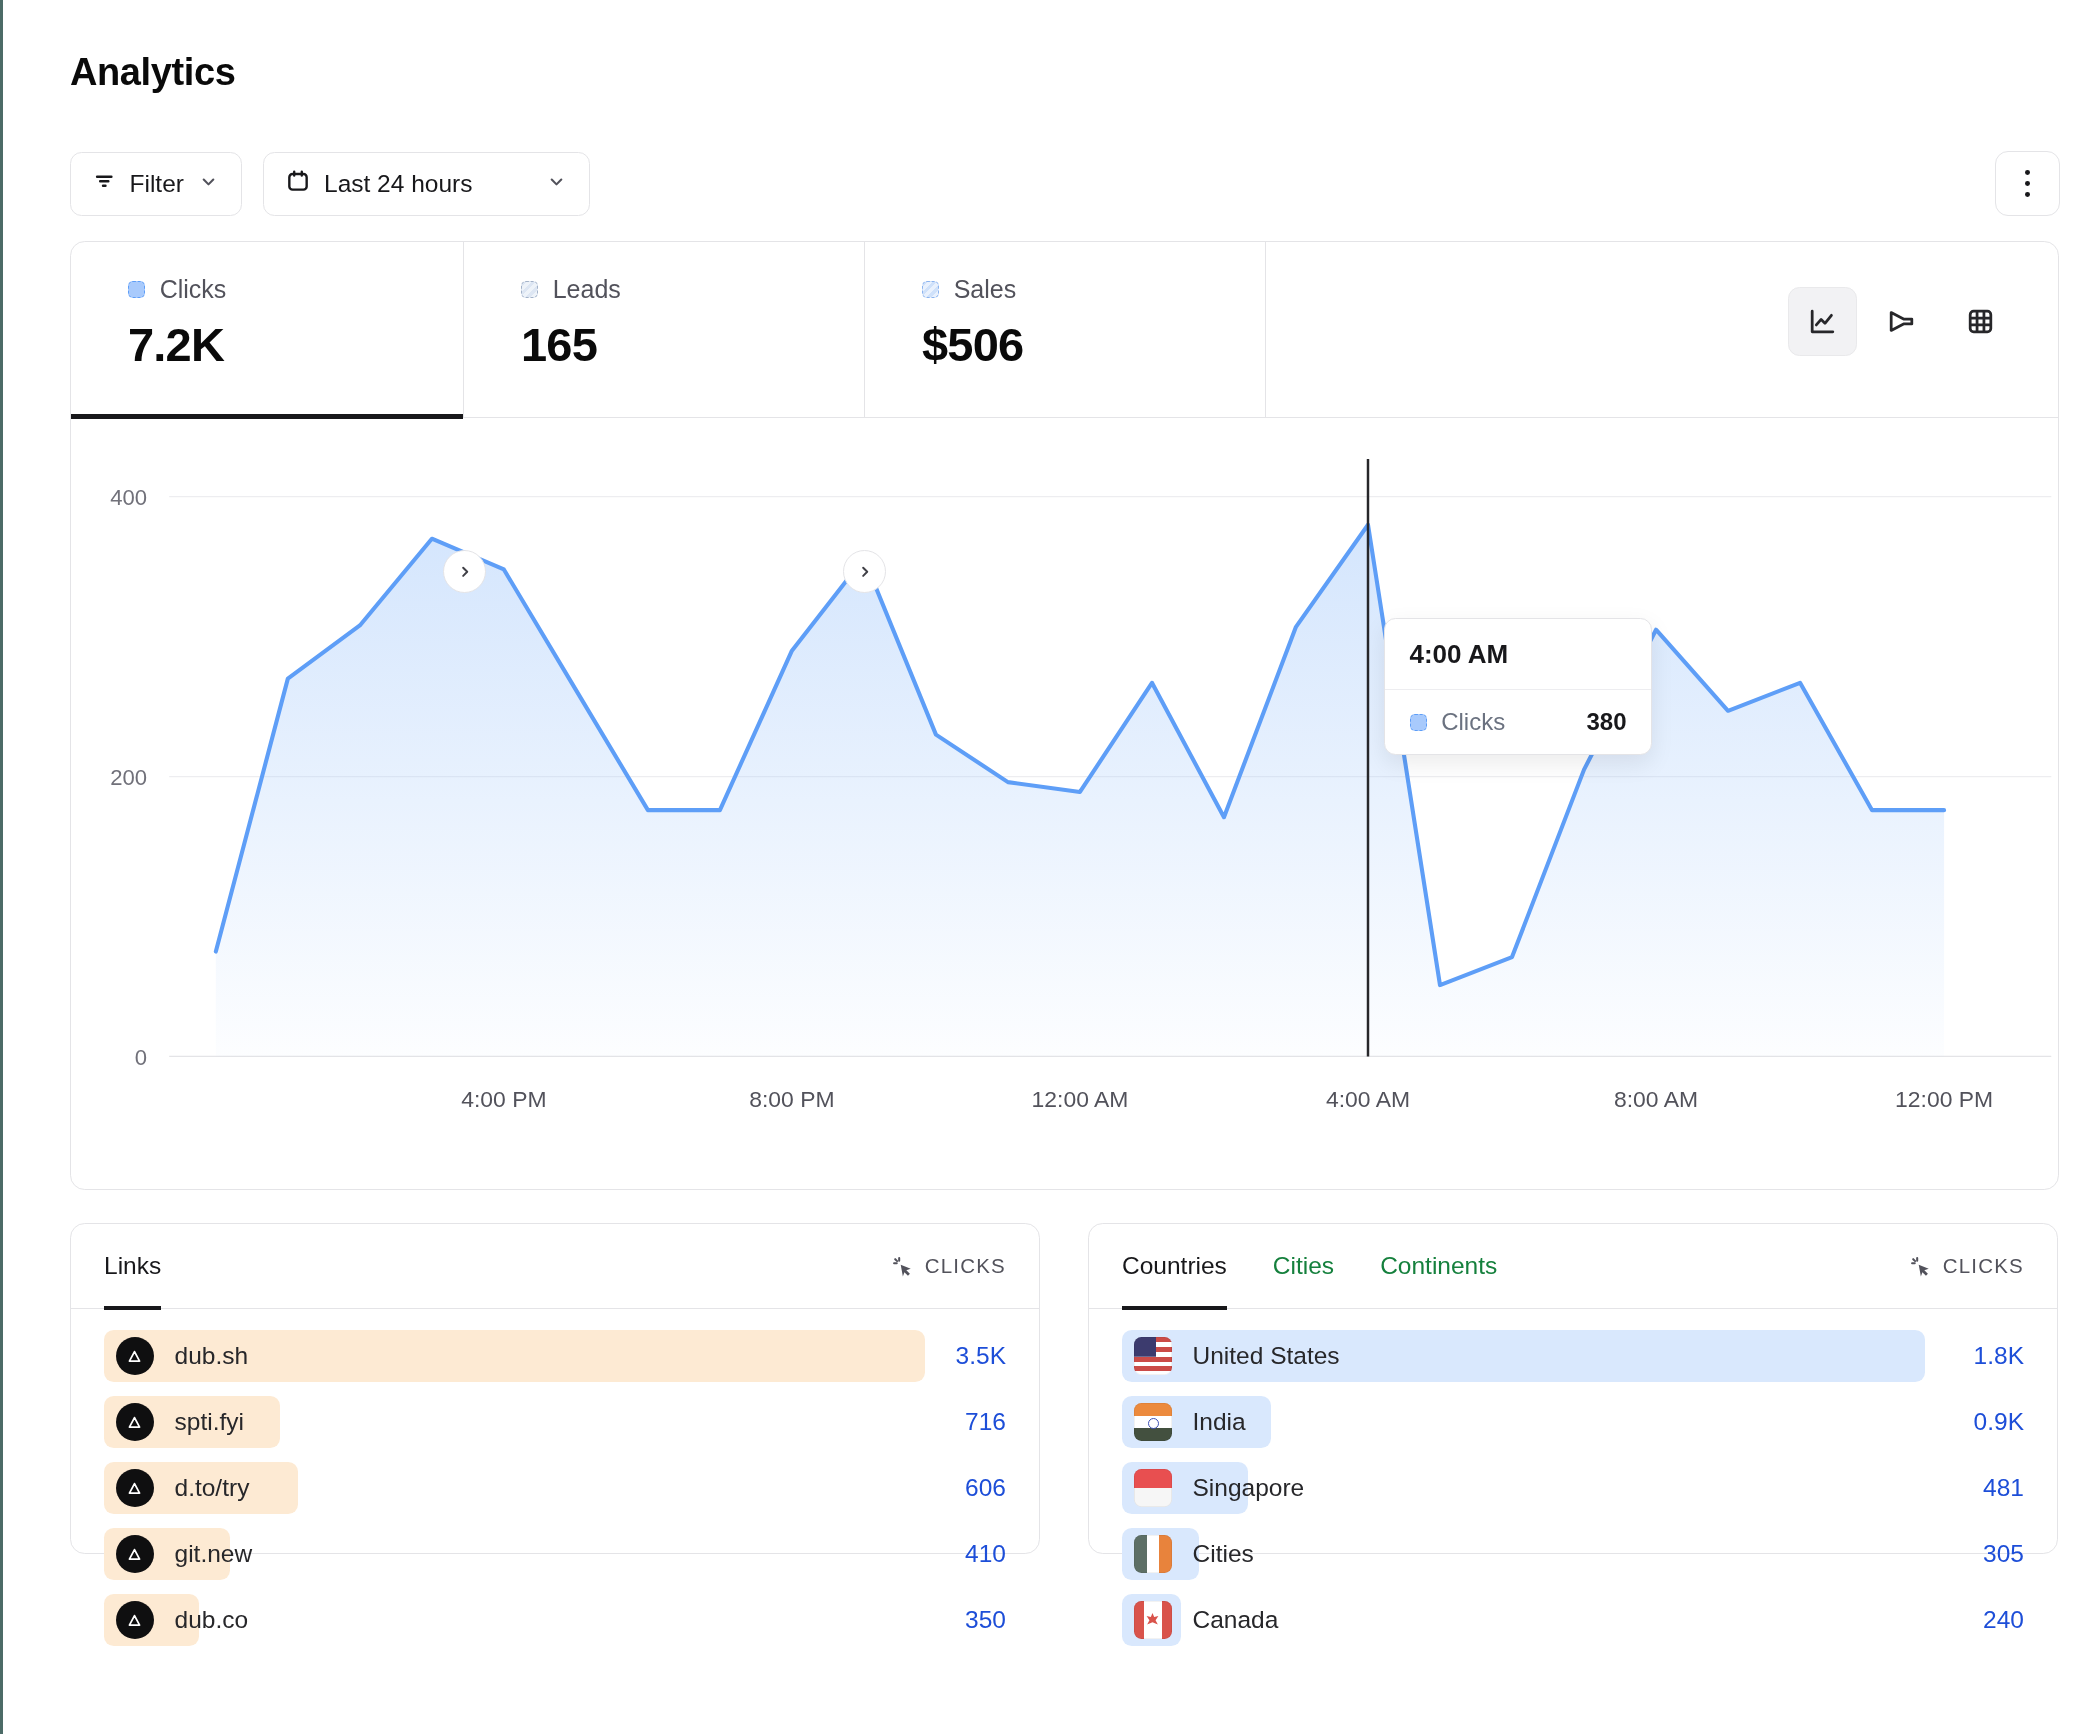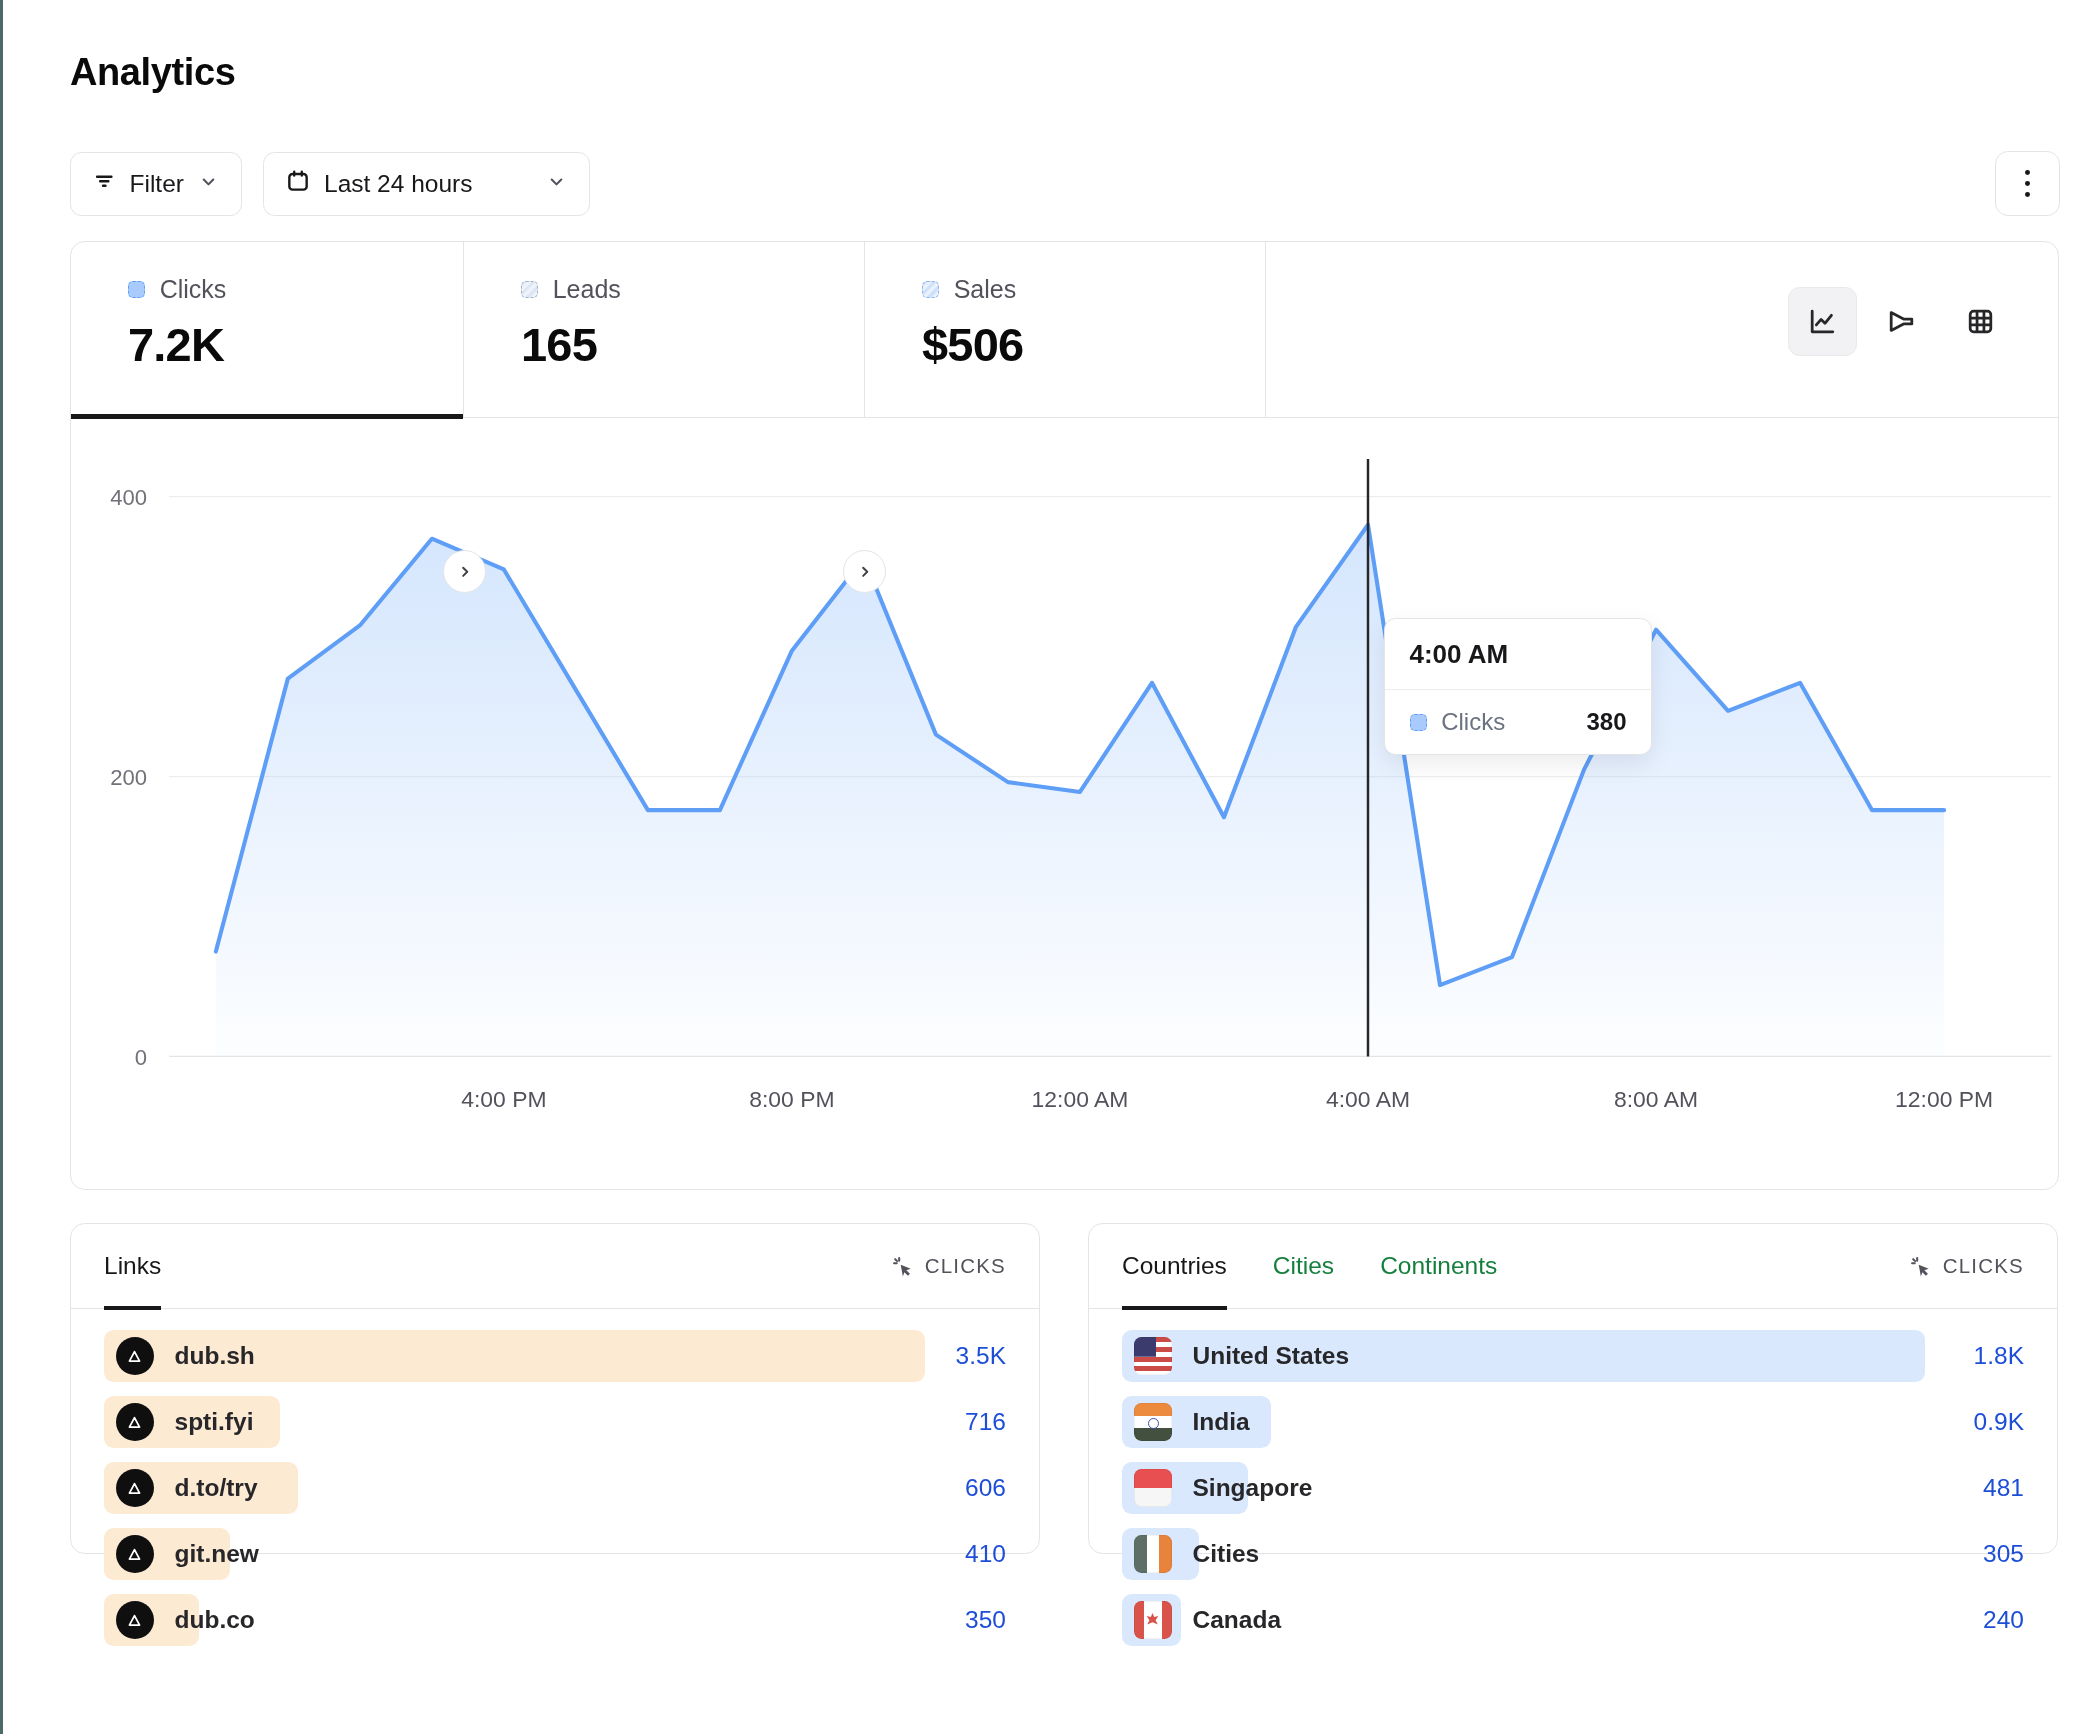--- a/index.html
+++ b/index.html
@@ -72,21 +72,21 @@
   .panel-tab.active::after { content:""; position:absolute; left:0; bottom:-1.6px; height:4.1px;
                              width:100%; background:#18181b; }
   .panel-tab.inactive { color:#15803d; }
   .metric { margin-left:auto; display:flex; align-items:center; gap:9.8px; color:#52525b;
             font-size:20.5px; letter-spacing:1.2px; font-weight:500; }
   .list { padding:21px 33px 0; }
   .row { position:relative; height:52px; margin-bottom:14px; display:flex; align-items:center; cursor:pointer; }
   .bar { position:absolute; left:0; top:0; height:100%; border-radius:9.8px; }
   .bar-peach { background:#fdead3; }
   .bar-blue  { background:#d9e8fd; }
-  .row-content { position:relative; display:flex; align-items:center; gap:21px; padding-left:11.5px; z-index:1;font-weight:bold; }
+  .row-content { position:relative; display:flex; align-items:center; gap:21px; padding-left:11.5px; z-index:1; }
   .logo-circle { width:38px; height:38px; border-radius:50%; background:#0f0f10; display:flex;
                  align-items:center; justify-content:center; }
   .flag { position:relative; width:38px; height:38px; border-radius:7.4px; background-repeat:no-repeat;
           background-size:cover; box-shadow:inset 0 0 0 0.8px rgba(0,0,0,0.07); overflow:hidden; }
   .flag[data-flag="us"] { background-image:linear-gradient(#3c3b6e,#3c3b6e),
       repeating-linear-gradient(180deg,#cb4b47 0 4.9px,#fff 4.9px 9.8px); background-size:58% 52%,100% 100%; }
   .flag[data-flag="in"] { background-image:linear-gradient(180deg,#ec8a3d 0 34%,#fff 34% 66%,#43503f 66%); }
   .flag[data-flag="in"]::after { content:""; position:absolute; left:50%; top:50%; width:9px; height:9px;
       margin:-4.5px 0 0 -4.5px; border:1.6px solid #3f51b5; border-radius:50%; }
   .flag[data-flag="sg"] { background-image:linear-gradient(180deg,#e84f50 0 50%,#f6f6f6 50%); }

